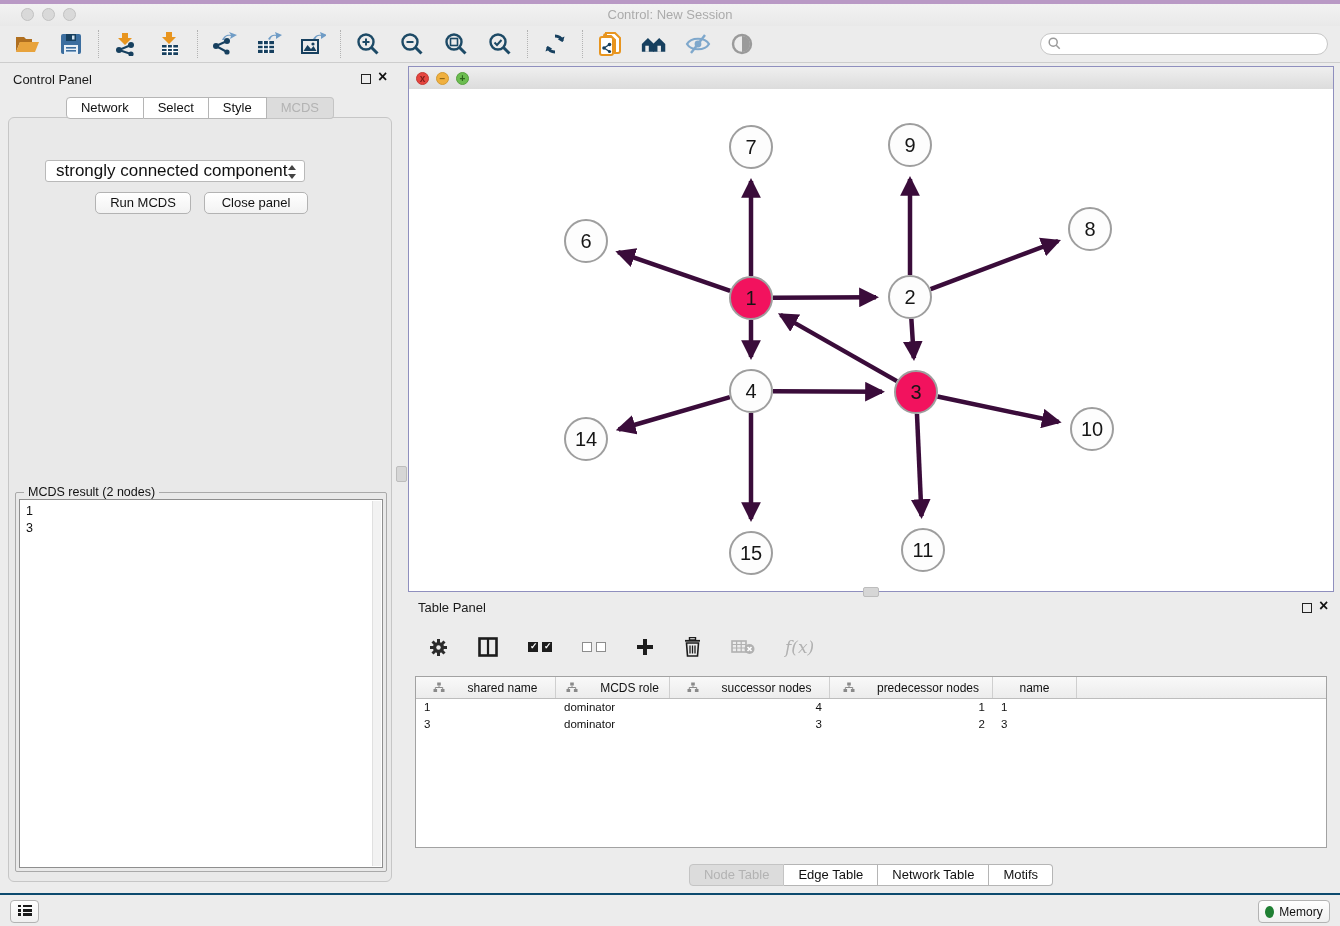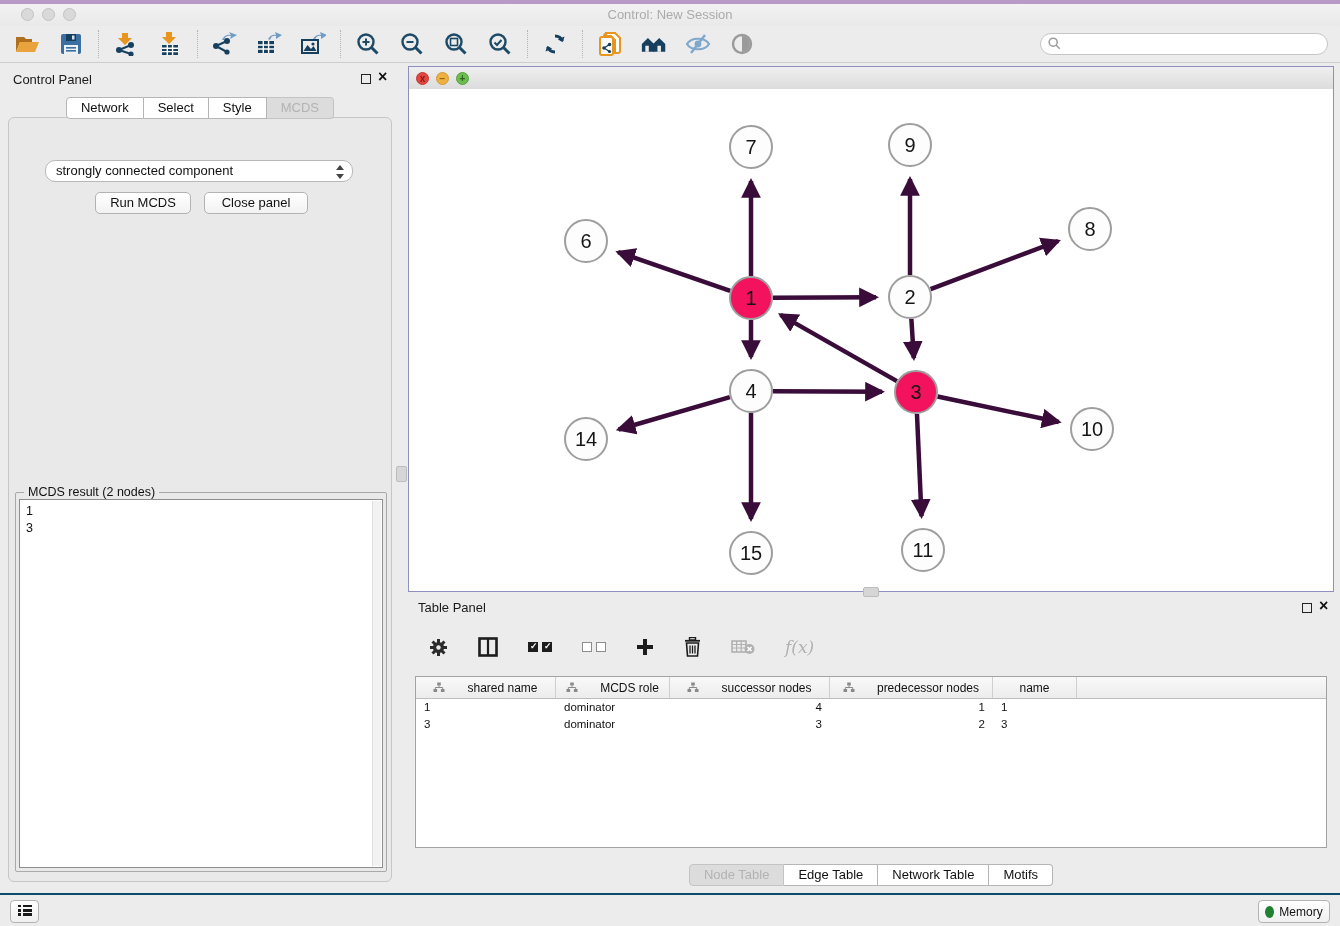--- a/index.html
+++ b/index.html
@@ -38,23 +38,23 @@
   .cp-tabs{position:absolute;left:0;top:97px;width:400px;display:flex;justify-content:center;z-index:3;}
   .tab{height:20px;line-height:20px;padding:0 14px;font-size:13px;background:#fff;
        border:1px solid #b5b5b5;border-left:none;color:#111;}
   .tab:first-child{border-left:1px solid #b5b5b5;border-radius:4px 0 0 4px;}
   .tab:last-child{border-radius:0 4px 4px 0;}
   .tab.sel{background:#dcdcdc;color:#b3b3b3;border-color:#c4c4c4;}
 
   .cp-content{position:absolute;left:8px;top:117px;width:384px;height:765px;
               background:#e9e9e9;border:1px solid #c6c6c6;border-radius:6px;box-sizing:border-box;}
   .opt-label{position:absolute;left:0;top:20px;width:100%;text-align:center;font-size:13px;color:#111;}
-  .criterion-select{position:absolute;left:36px;top:42px;width:308px;height:22px;background:#fff;
-                    border:1px solid #b9b9b9;border-radius:10px;box-sizing:border-box;
-                    font-size:13px;color:#111;line-height:20px;padding-left:10px;}
+  .criterion-select{position:absolute;left:36px;top:42px;width:260px;height:22px;background:#fff;
+                    border:1px solid #b9b9b9;border-radius:3px;box-sizing:border-box;
+                    font-size:17px;color:#111;line-height:20px;padding-left:10px;}
   .stepper{position:absolute;right:7px;top:3px;width:10px;height:16px;}
   .stepper .up{position:absolute;top:1px;left:1px;width:0;height:0;
                border-left:4px solid transparent;border-right:4px solid transparent;border-bottom:5px solid #444;}
   .stepper .down{position:absolute;bottom:1px;left:1px;width:0;height:0;
                border-left:4px solid transparent;border-right:4px solid transparent;border-top:5px solid #444;}
   .btn{position:absolute;height:22px;background:linear-gradient(#ffffff,#f2f2f2);
        border:1px solid #b3b3b3;border-radius:5px;font-size:13px;color:#111;
        text-align:center;line-height:20px;box-sizing:border-box;}
   .run-btn{left:86px;top:74px;width:96px;}
   .closep-btn{left:195px;top:74px;width:104px;}

